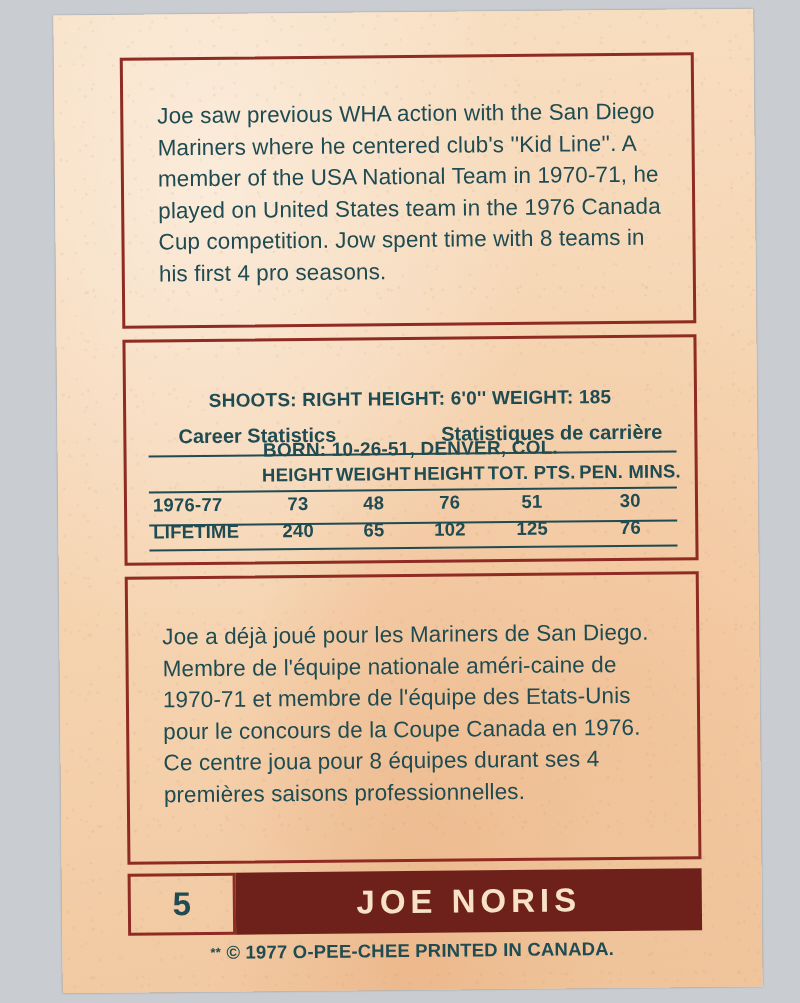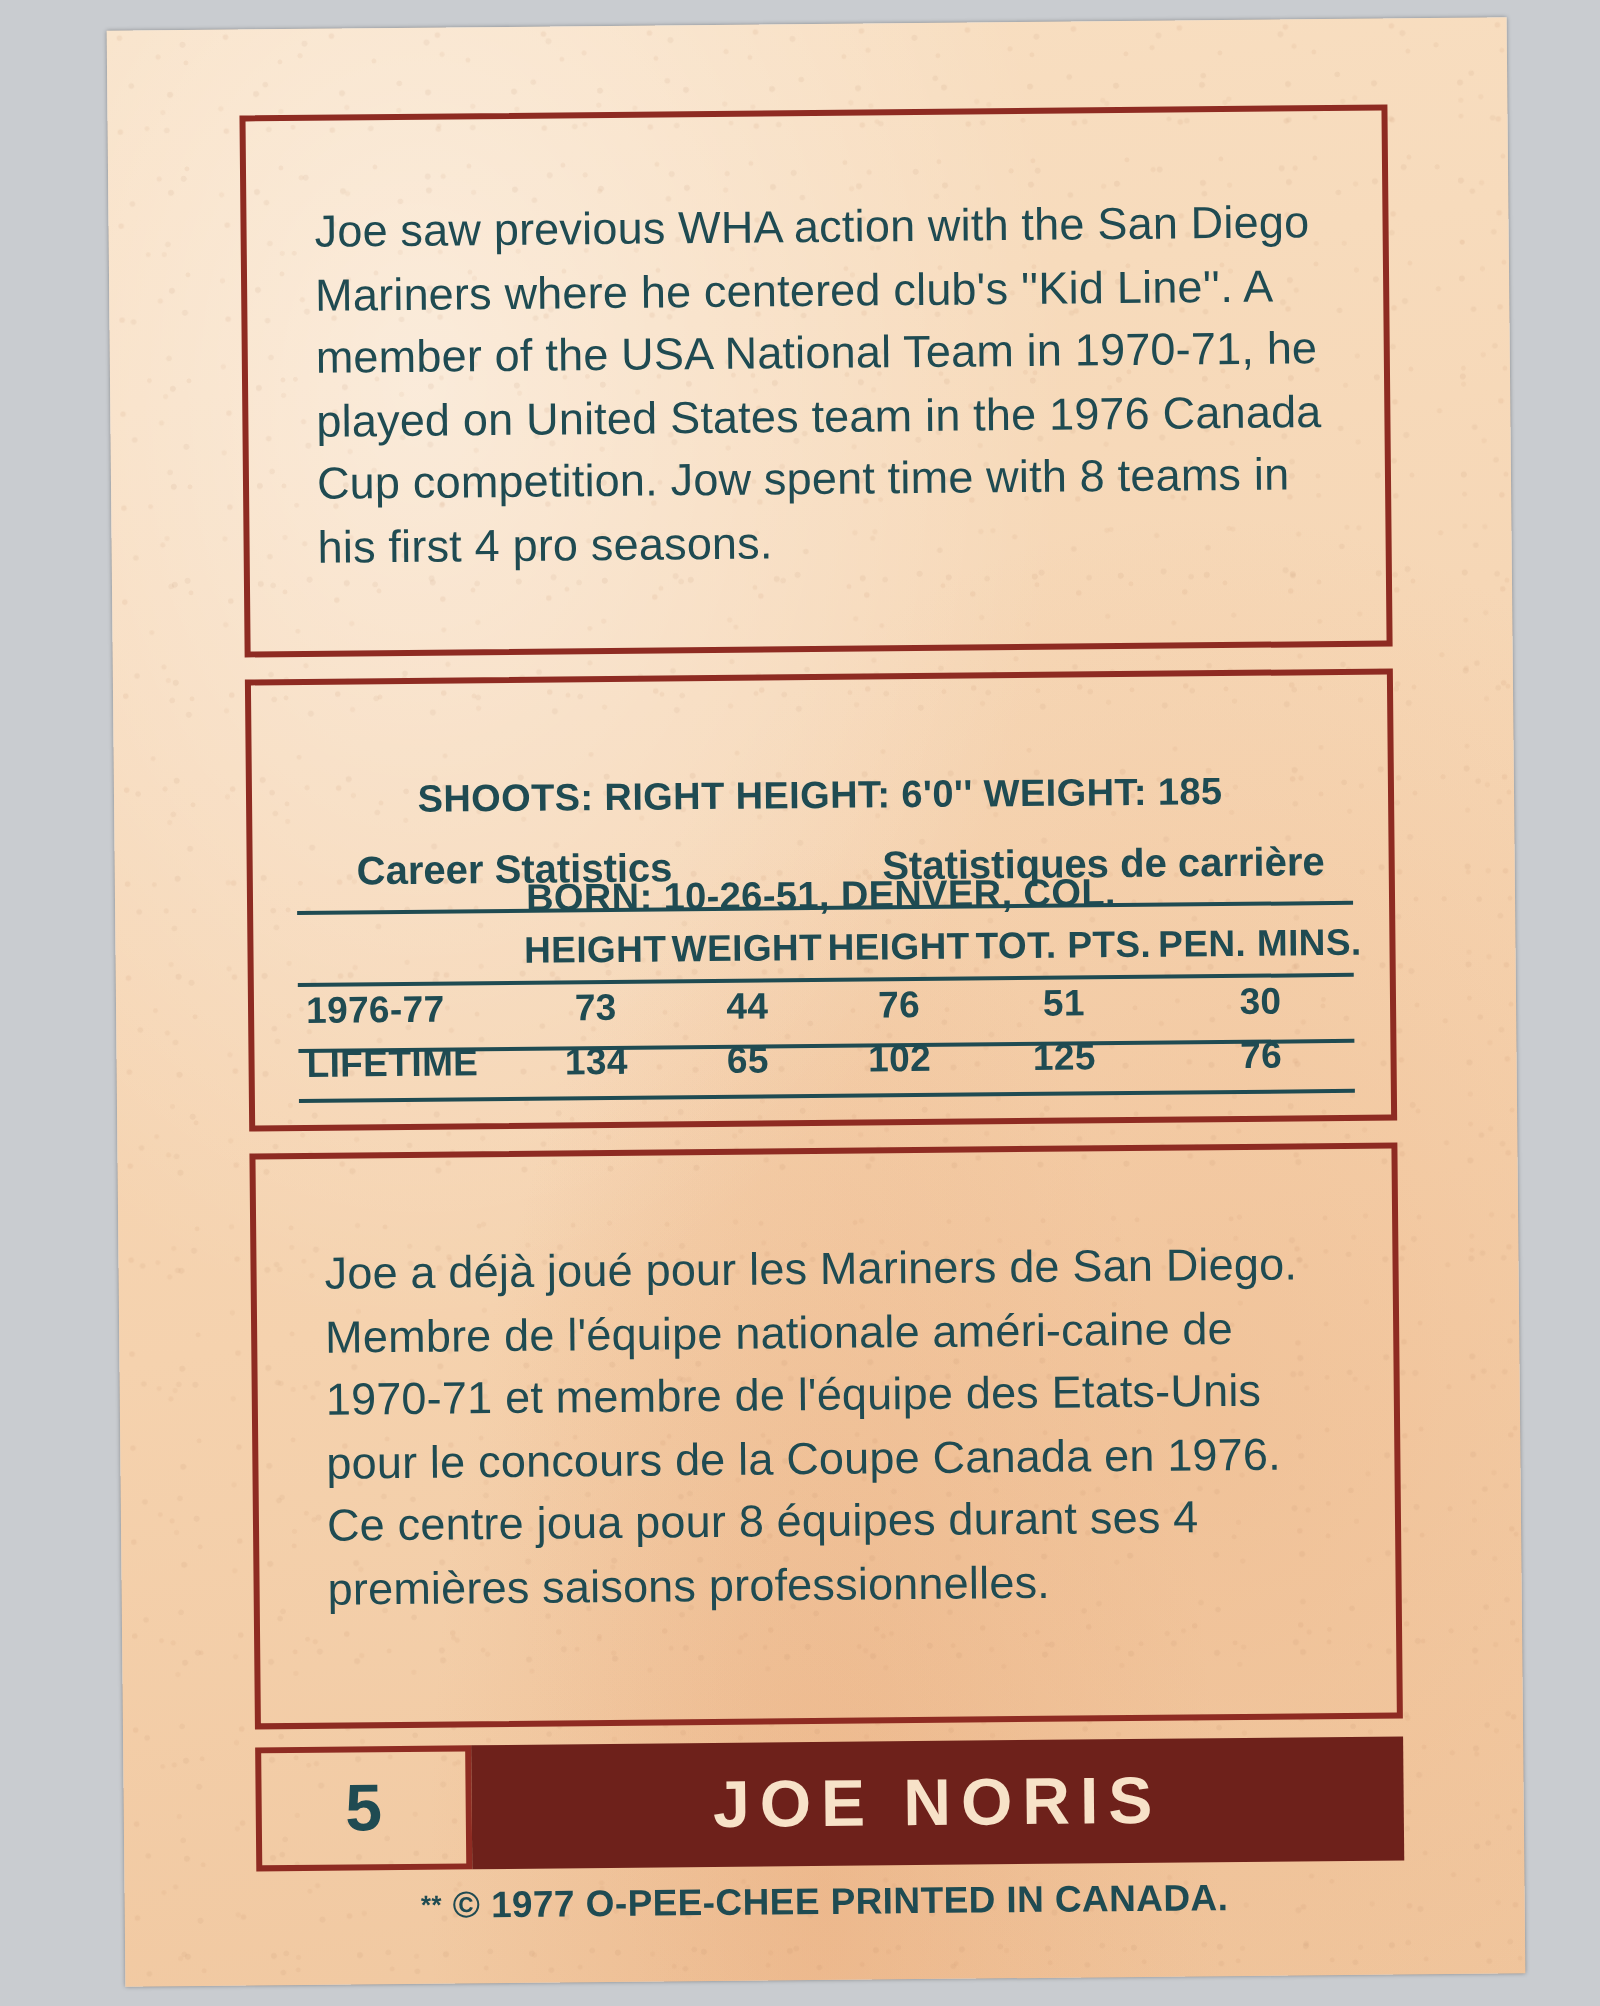--- a/index.html
+++ b/index.html
@@ -246,28 +246,28 @@
         <th class="lbl"></th>
         <th>HEIGHT</th>
         <th>WEIGHT</th>
         <th>HEIGHT</th>
         <th>TOT. PTS.</th>
         <th>PEN. MINS.</th>
       </tr>
       <tr class="row">
         <td class="lbl">1976-77</td>
         <td>73</td>
-        <td>44</td>
+        <td>48</td>
         <td>76</td>
         <td>51</td>
         <td>30</td>
       </tr>
       <tr class="row">
         <td class="lbl">LIFETIME</td>
-        <td>134</td>
+        <td>240</td>
         <td>65</td>
         <td>102</td>
         <td>125</td>
         <td>76</td>
       </tr>
     </tbody>
       </table>
   </div>
 
   <div class="panel" id="french-panel">

